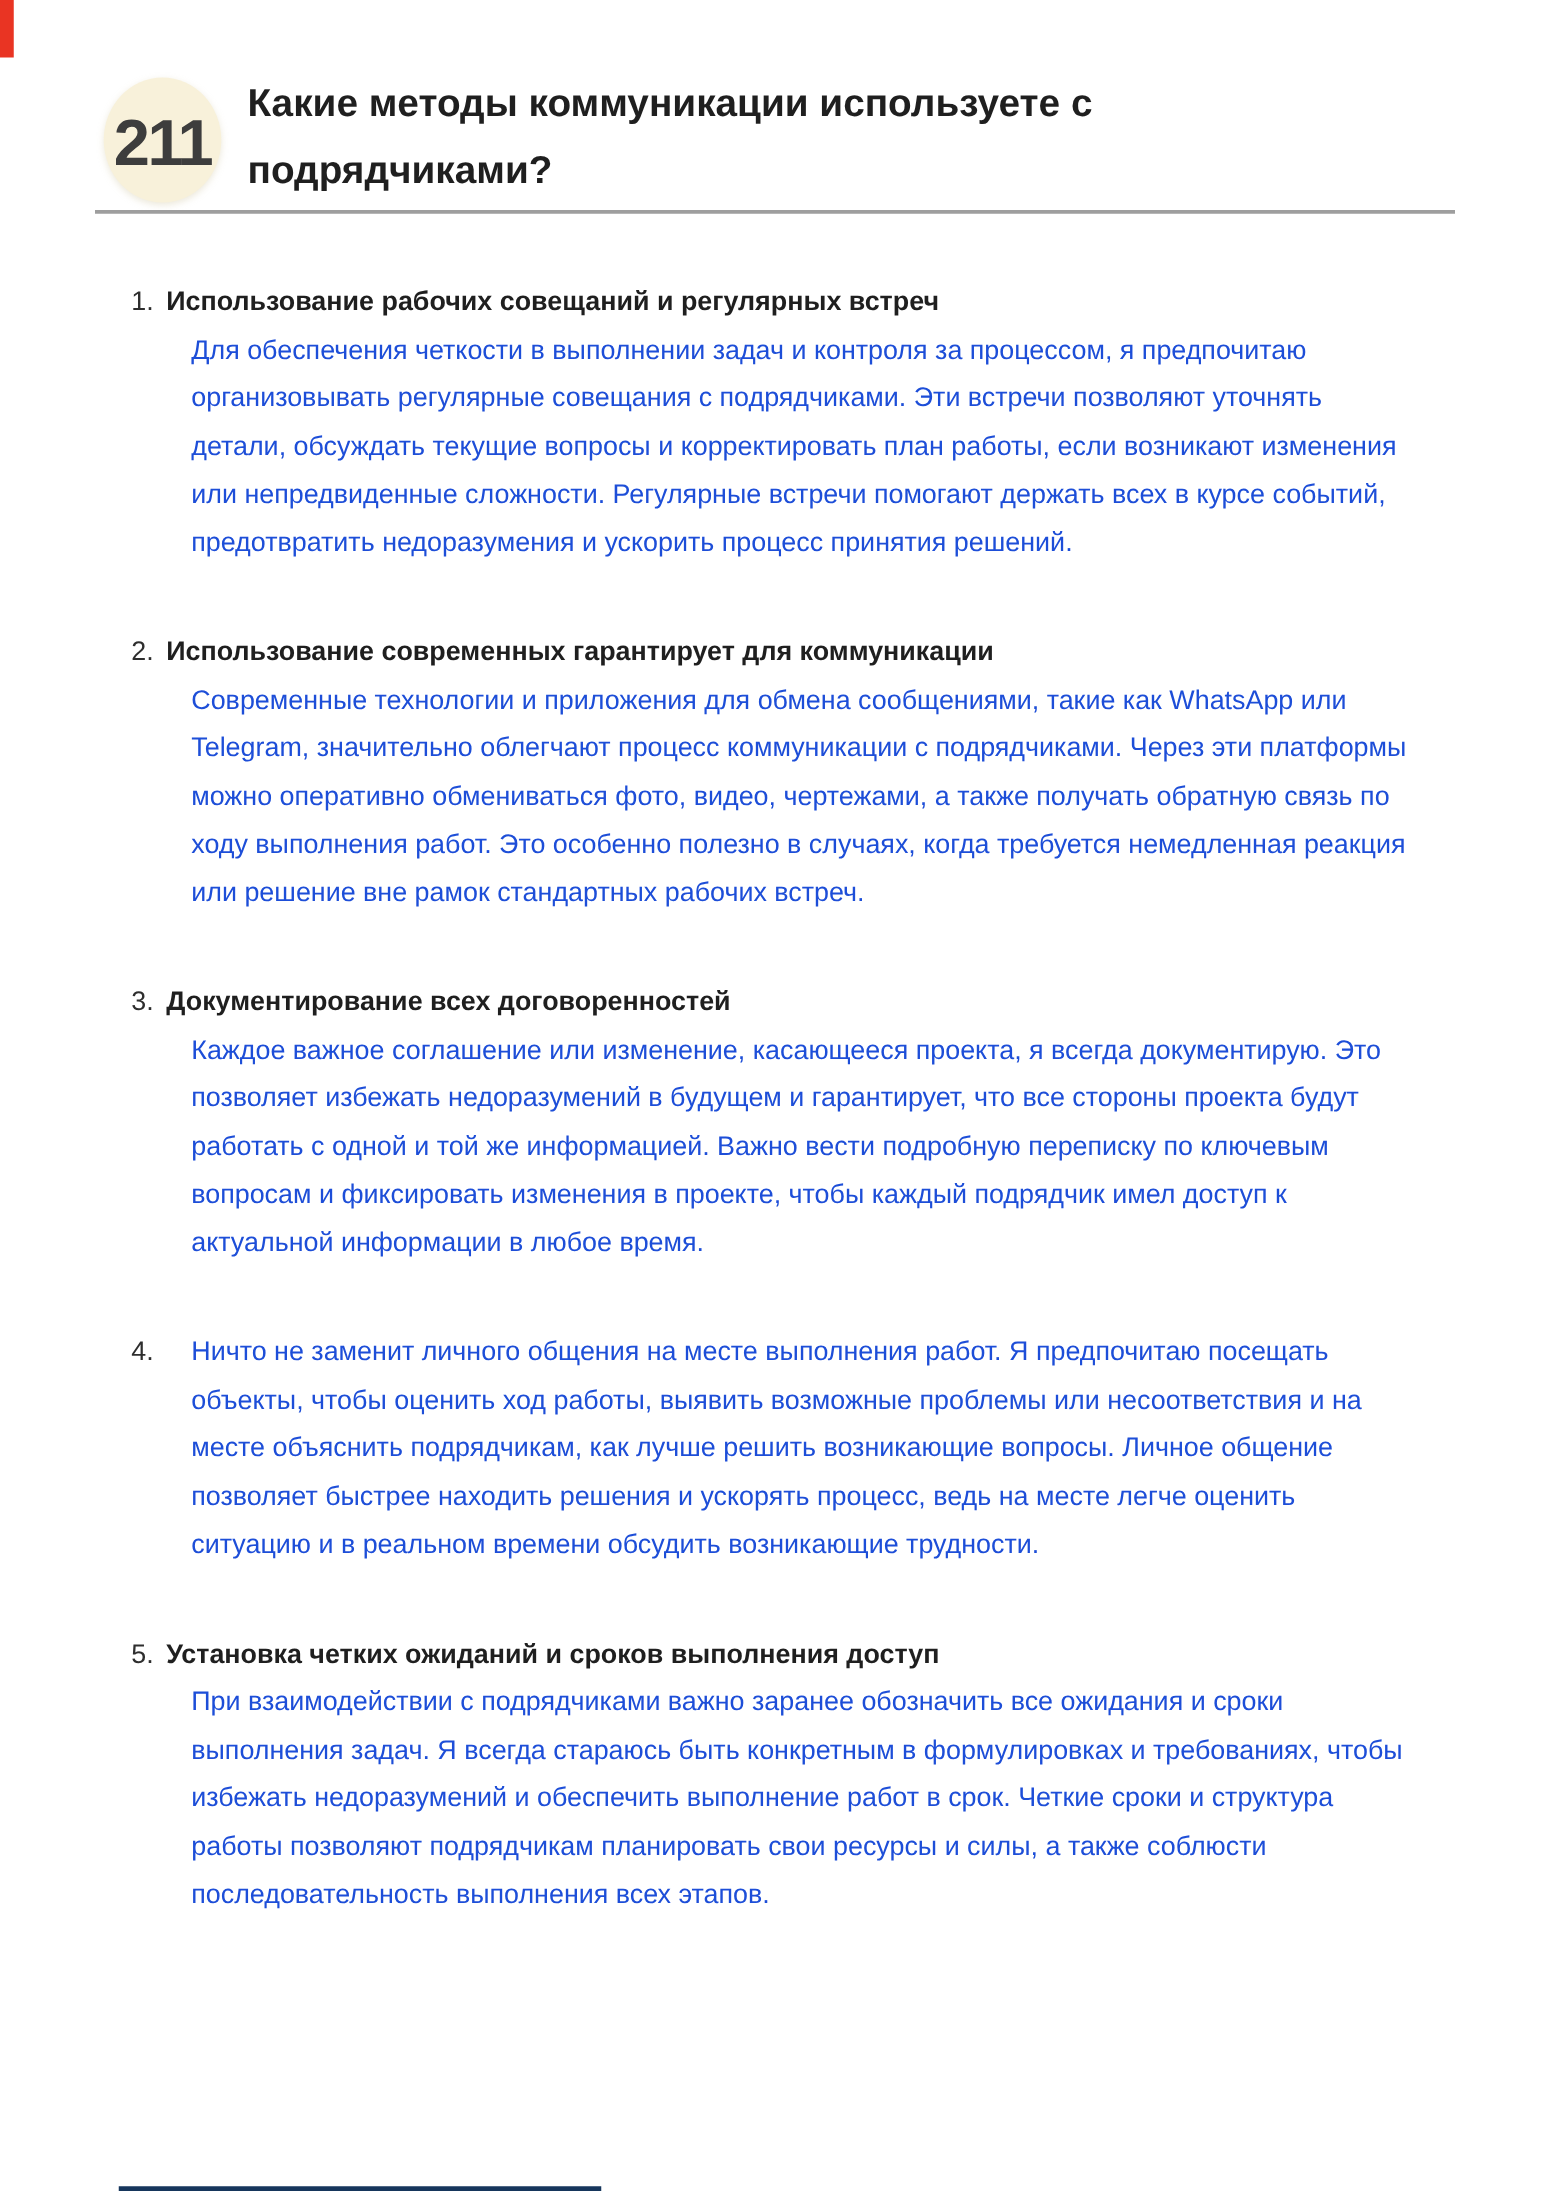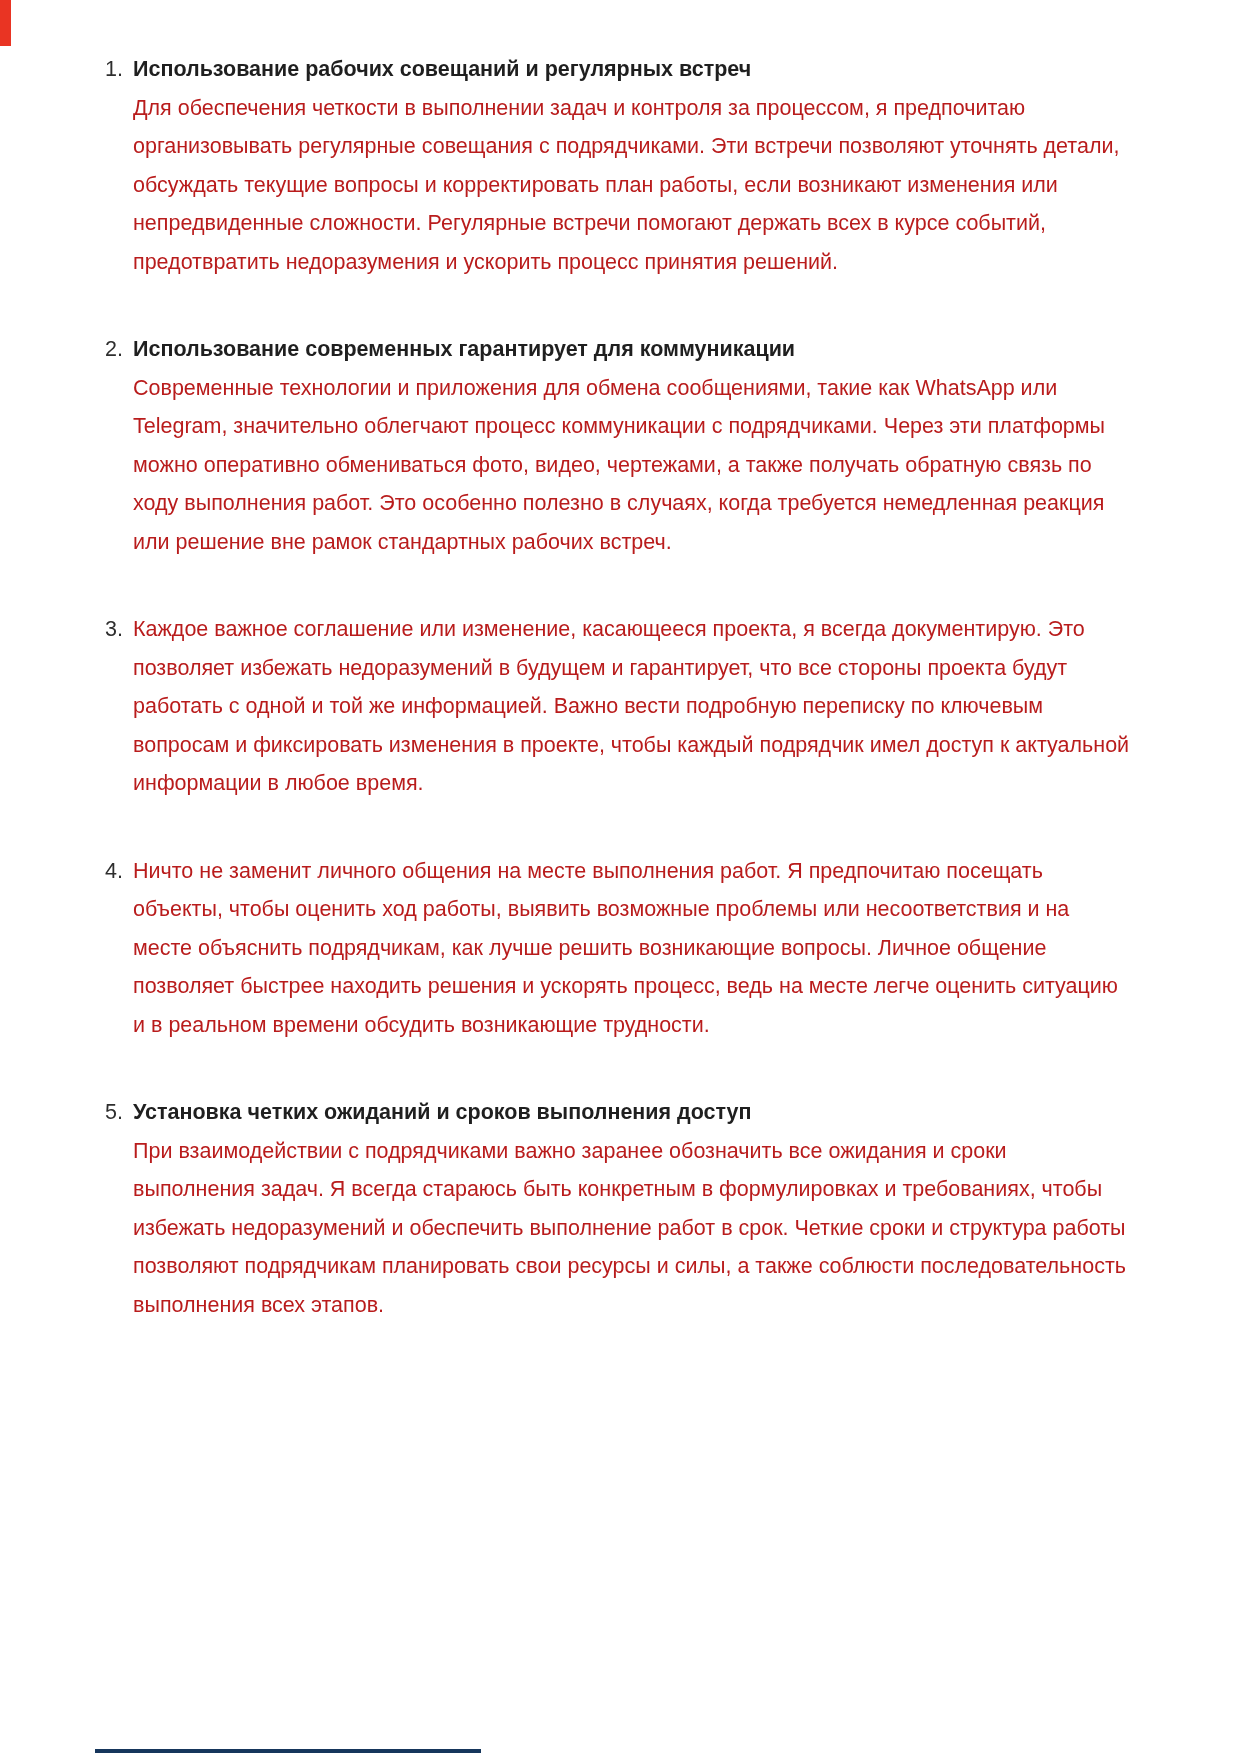--- a/index.html
+++ b/index.html
@@ -75,54 +75,66 @@
     grid-column: 2;
     font-size: 21.5px;
     font-weight: bold;
     color: #1f1f1f;
     line-height: 38.5px;
   }
   .qa-body {
     grid-column: 2;
     max-width: 1002px;
     font-size: 21.5px;
-    color: #b91c1c;
+    color: #1d4ed8;
     line-height: 38.5px;
+    margin-left: 20px;
   }
   .bottom-bar {
     position: absolute;
     left: 95px; bottom: 0;
     width: 386px; height: 4px;
     background: #16365c;
   }
 </style>
 </head>
 <body>
 
 <div class="page">
 
   <div class="corner-mark"></div>
 
+  <div class="header">
+    <div class="badge">
+      <span class="badge-number">211</span>
+    </div>
+    <div class="title">
+      <div>Какие методы коммуникации используете с</div>
+      <div>подрядчиками?</div>
+    </div>
+    <div class="divider"></div>
+  </div>
 
   <div class="qa-list">
 
     <div class="qa-item">
       <div class="qa-number">1.</div>
       <div class="qa-heading">Использование рабочих совещаний и регулярных встреч</div>
       <div class="qa-body">Для обеспечения четкости в выполнении задач и контроля за процессом, я предпочитаю организовывать регулярные совещания с подрядчиками. Эти встречи позволяют уточнять детали, обсуждать текущие вопросы и корректировать план работы, если возникают изменения или непредвиденные сложности. Регулярные встречи помогают держать всех в курсе событий, предотвратить недоразумения и ускорить процесс принятия решений.</div>
     </div>
 
     <div class="qa-item">
       <div class="qa-number">2.</div>
       <div class="qa-heading">Использование современных гарантирует для коммуникации</div>
       <div class="qa-body">Современные технологии и приложения для обмена сообщениями, такие как WhatsApp или Telegram, значительно облегчают процесс коммуникации с подрядчиками. Через эти платформы можно оперативно обмениваться фото, видео, чертежами, а также получать обратную связь по ходу выполнения работ. Это особенно полезно в случаях, когда требуется немедленная реакция или решение вне рамок стандартных рабочих встреч.</div>
     </div>
 
     <div class="qa-item">
       <div class="qa-number">3.</div>
+      <div class="qa-heading">Документирование всех договоренностей</div>
       <div class="qa-body">Каждое важное соглашение или изменение, касающееся проекта, я всегда документирую. Это позволяет избежать недоразумений в будущем и гарантирует, что все стороны проекта будут работать с одной и той же информацией. Важно вести подробную переписку по ключевым вопросам и фиксировать изменения в проекте, чтобы каждый подрядчик имел доступ к актуальной информации в любое время.</div>
     </div>
 
     <div class="qa-item">
       <div class="qa-number">4.</div>
       <div class="qa-body">Ничто не заменит личного общения на месте выполнения работ. Я предпочитаю посещать объекты, чтобы оценить ход работы, выявить возможные проблемы или несоответствия и на месте объяснить подрядчикам, как лучше решить возникающие вопросы. Личное общение позволяет быстрее находить решения и ускорять процесс, ведь на месте легче оценить ситуацию и в реальном времени обсудить возникающие трудности.</div>
     </div>
 
     <div class="qa-item">
       <div class="qa-number">5.</div>

